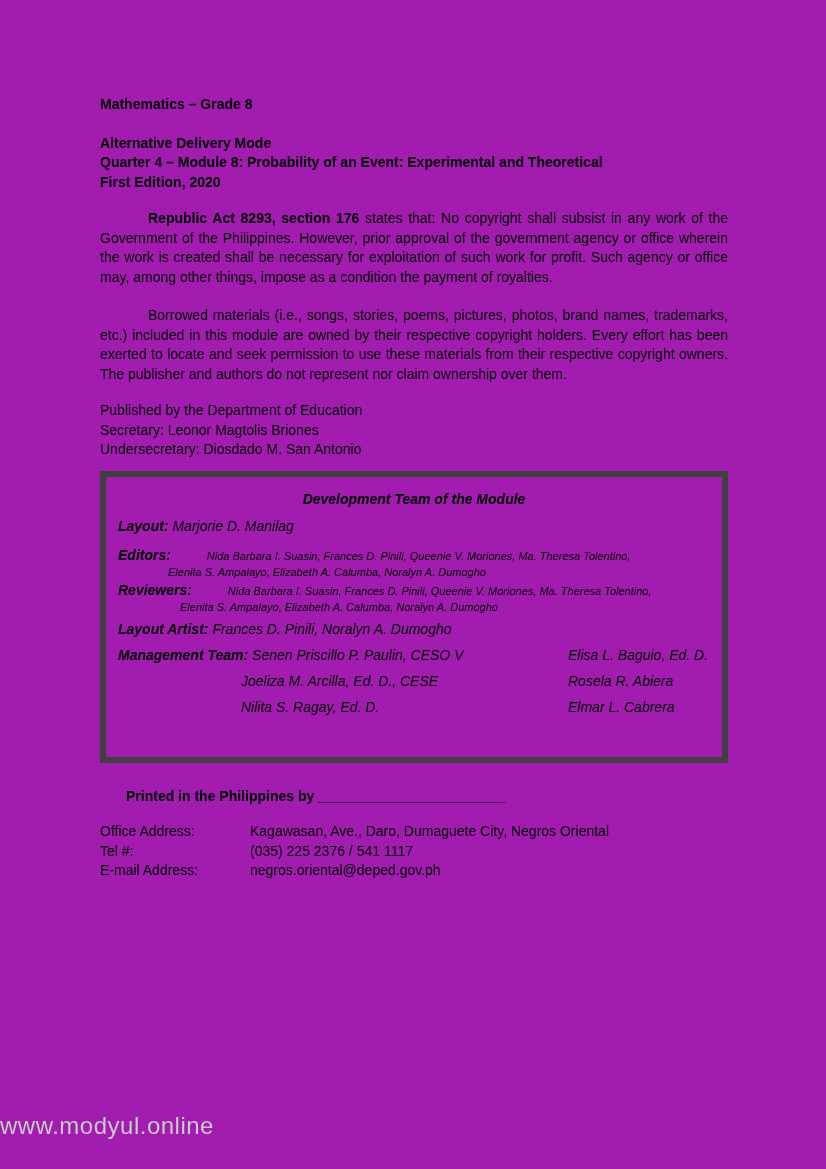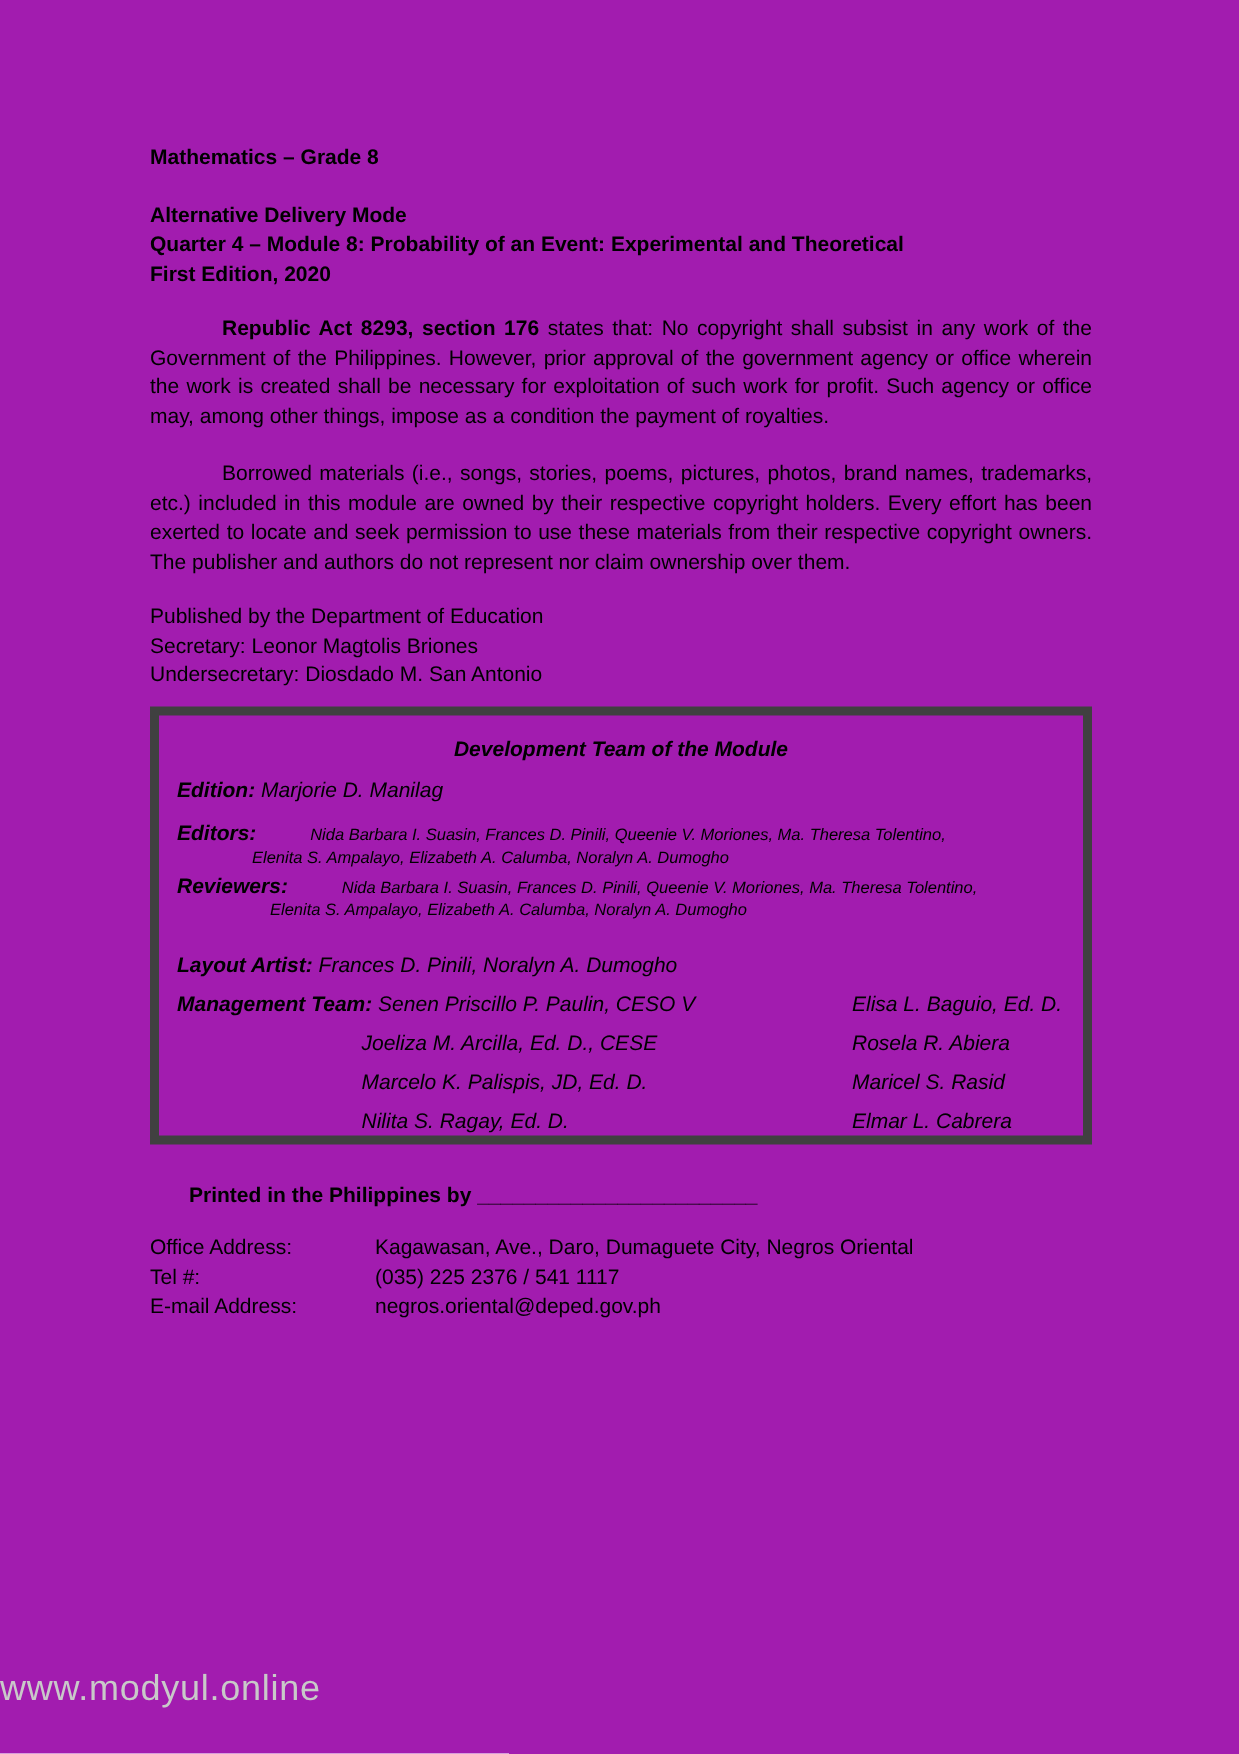--- a/index.html
+++ b/index.html
@@ -42,21 +42,21 @@
     text-align: center;
     font-weight: bold;
     margin-bottom: 8px;
   }
   .writer-line { margin-top: 8px; }
   .small-names { font-size: 11px; line-height: 15.5px; padding-left: 32px; }
   .editors-block { margin-top: 9px; }
   .editors-block .cont-line { padding-left: 50px; }
   .reviewers-block .cont-line { padding-left: 62px; }
   .label-inline { font-weight: bold; font-size: 14px; }
-  .layout-line { margin-top: 18px; }
+  .layout-line { margin-top: 4px; }
   .mgmt-block { margin-top: 7px; }
   .mgmt-row { position: relative; height: 26px; }
   .mgmt-row .right-name { position: absolute; left: 450px; top: 0; white-space: nowrap; }
   .mgmt-row.cont { padding-left: 123px; }
   .printed-line { margin-top: 24px; font-weight: bold; padding-left: 26px; }
   .division-line { margin-top: 16px; font-weight: bold; }
   .address-block { margin-top: 16px; }
   .addr-row { display: flex; }
   .addr-label { width: 150px; flex: 0 0 150px; }
   .watermark {
@@ -90,21 +90,21 @@
 
     <div class="publisher-block">
       <div>Published by the Department of Education</div>
       <div>Secretary: Leonor Magtolis Briones</div>
       <div>Undersecretary: Diosdado M. San Antonio</div>
     </div>
 
     <div class="dev-box">
       <div class="dev-box-title">Development Team of the Module</div>
 
-      <div class="writer-line"><span class="label-inline">Edition:</span> <span>Marjorie D. Manilag</span></div>
+      <div class="writer-line"><span class="label-inline">Layout:</span> <span>Marjorie D. Manilag</span></div>
 
       <div class="editors-block">
         <div><span class="label-inline">Editors:</span> <span class="small-names">Nida Barbara I. Suasin, Frances D. Pinili, Queenie V. Moriones, Ma. Theresa Tolentino,</span></div>
         <div class="small-names cont-line">Elenita S. Ampalayo, Elizabeth A. Calumba, Noralyn A. Dumogho</div>
       </div>
 
       <div class="reviewers-block">
         <div><span class="label-inline">Reviewers:</span> <span class="small-names">Nida Barbara I. Suasin, Frances D. Pinili, Queenie V. Moriones, Ma. Theresa Tolentino,</span></div>
         <div class="small-names cont-line">Elenita S. Ampalayo, Elizabeth A. Calumba, Noralyn A. Dumogho</div>
       </div>
@@ -113,24 +113,20 @@
 
       <div class="mgmt-block">
         <div class="mgmt-row">
           <span class="label-inline">Management Team:</span>
           <span>Senen Priscillo P. Paulin, CESO V</span>
           <span class="right-name">Elisa L. Baguio, Ed. D.</span>
         </div>
         <div class="mgmt-row cont">
           <span>Joeliza M. Arcilla, Ed. D., CESE</span>
           <span class="right-name">Rosela R. Abiera</span>
-        </div>
-        <div class="mgmt-row cont">
-          <span>Marcelo K. Palispis, JD, Ed. D.</span>
-          <span class="right-name">Maricel S. Rasid</span>
         </div>
         <div class="mgmt-row cont">
           <span>Nilita S. Ragay, Ed. D.</span>
           <span class="right-name">Elmar L. Cabrera</span>
         </div>
       </div>
     </div>
 
     <div class="printed-line"><span>Printed in the Philippines by </span><span>________________________</span></div>
 

